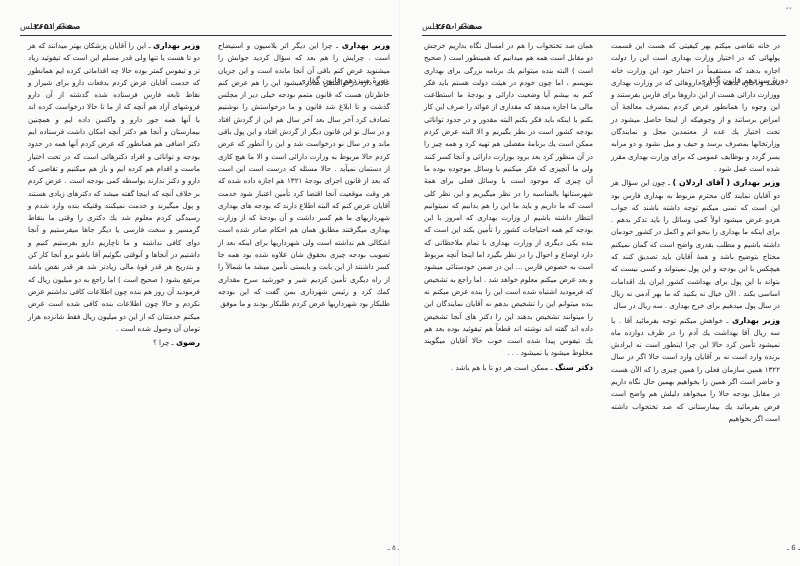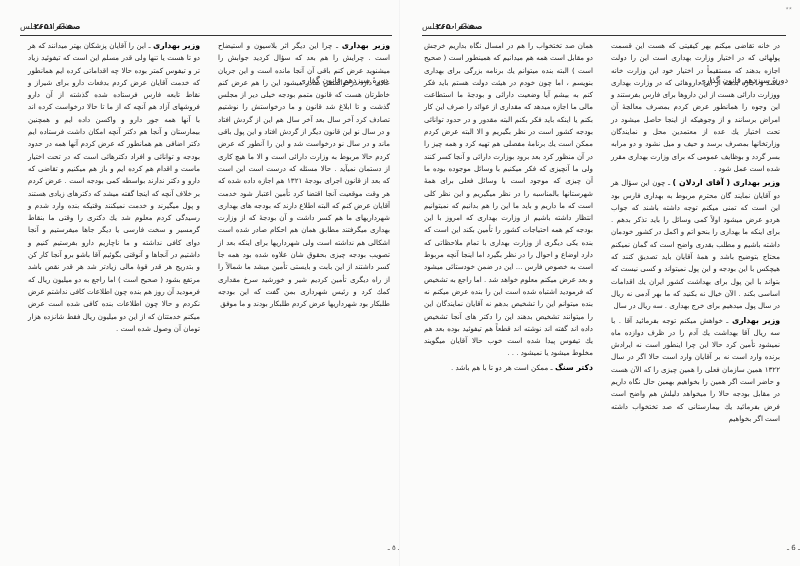--- a/index.html
+++ b/index.html
@@ -73,20 +73,24 @@
           <span class="speaker">وزیر بهداری</span>
           <span>ـ چرا این دیگر اثر بلاسیون و استیضاح است . چرایش را هم بعد که سؤال کردید جوابش را میشنوید عرض کنم باقی آن آنجا مانده است و این جریان عادی دارد درخواستش صادر میشود این را هم عرض کنم خاطرتان هست که قانون متمم بودجه خیلی دیر از مجلس گذشت و تا ابلاغ شد قانون و ما درخواستش را نوشتیم تصادف کرد آخر سال بعد آخر سال هم این از گردش افتاد و در سال نو این قانون دیگر از گردش افتاد و این پول باقی ماند و در سال نو درخواست شد و این را آنطور که عرض کردم حالا مربوط به وزارت دارائی است و الا ما هیچ کاری از دستمان نمیآید . حالا مسئله که درست است این است که بعد از قانون اجرای بودجهٔ ۱۳۲۱ هم اجازه داده شده که هر وقت موقعیت آنجا اقتضا کرد تأمین اعتبار شود خدمت آقایان عرض کنم که البته اطلاع دارند که بودجه های بهداری شهرداریهای ما هم کسر داشت و آن بودجهٔ که از وزارت بهداری میگرفتند مطابق همان هم احکام صادر شده است اشکالی هم نداشته است ولی شهرداریها برای اینکه بعد از تصویب بودجه چیزی بحقوق شان علاوه شده بود همه جا کسر داشتند از این بابت و بایستی تأمین میشد ما شمالاً را از راه دیگری تأمین کردیم شیر و خورشید سرخ مقداری کمك کرد و رئیس شهرداری بمن گفت که این بودجه طلبکار بود شهرداریها عرض کردم طلبکار بودند و ما موفق</span>
         </p>
       </div>
 
       <div class="col">
         <p>
           <span class="speaker">وزیر بهداری</span>
           <span>ـ این را آقایان پزشکان بهتر میدانند که هر دو تا هست یا تنها ولی قدر مسلم این است که تیفوئید زیاد تر و تیفوس کمتر بوده حالا چه اقداماتی کرده ایم همانطور که خدمت آقایان عرض کردم بدفعات دارو برای شیراز و نقاط تابعه فارس فرستاده شده گذشته از آن دارو فروشهای آزاد هم آنچه که از ما تا حالا درخواست کرده اند با آنها همه جور دارو و واکسن داده ایم و همچنین بیمارستان و آنجا هم دکتر آنچه امکان داشت فرستاده ایم دکتر اضافی هم همانطور که عرض کردم آنها همه در حدود بودجه و توانائی و افراد دکترهائی است که در تحت اختیار ماست و اقدام هم کرده ایم و باز هم میکنیم و تقاضی که دارو و دکتر ندارند بواسطه کمی بودجه است . عرض کردم بر خلاف آنچه که اینجا گفته میشد که دکترهای زیادی هستند و پول میگیرند و خدمت نمیکنند وقتیکه بنده وارد شدم و رسیدگی کردم معلوم شد یك دکتری را وقتی ما بنقاط گرمسیر و سخت فارسی یا دیگر جاها میفرستیم و آنجا دوای کافی نداشته و ما ناچاریم دارو بفرستیم کنیم و داشتیم در آنجاها و آنوقتی بگوئیم آقا باشو برو آنجا کار کن و بتدریج هر قدر قوهٔ مالی زیادتر شد هر قدر نقص باشد مرتفع بشود ( صحیح است ) اما راجع به دو میلیون ریال که فرمودید آن روز هم بنده چون اطلاعات کافی نداشتم عرض نکردم و حالا چون اطلاعات بنده کافی شده است عرض میکنم خدمتتان که از این دو میلیون ریال فقط شانزده هزار تومان آن وصول شده است .</span>
         </p>
+        <p>
+          <span class="speaker">رضوی</span>
+          <span>ـ چرا ؟</span>
+        </p>
       </div>
     </div>
     <div class="footer">ـ ٥ ـ</div>
   </div>
 
   <div class="fold"></div>
 
   <div class="page right">
     <span class="edge-mark">٭٭</span>
     <div class="header">

